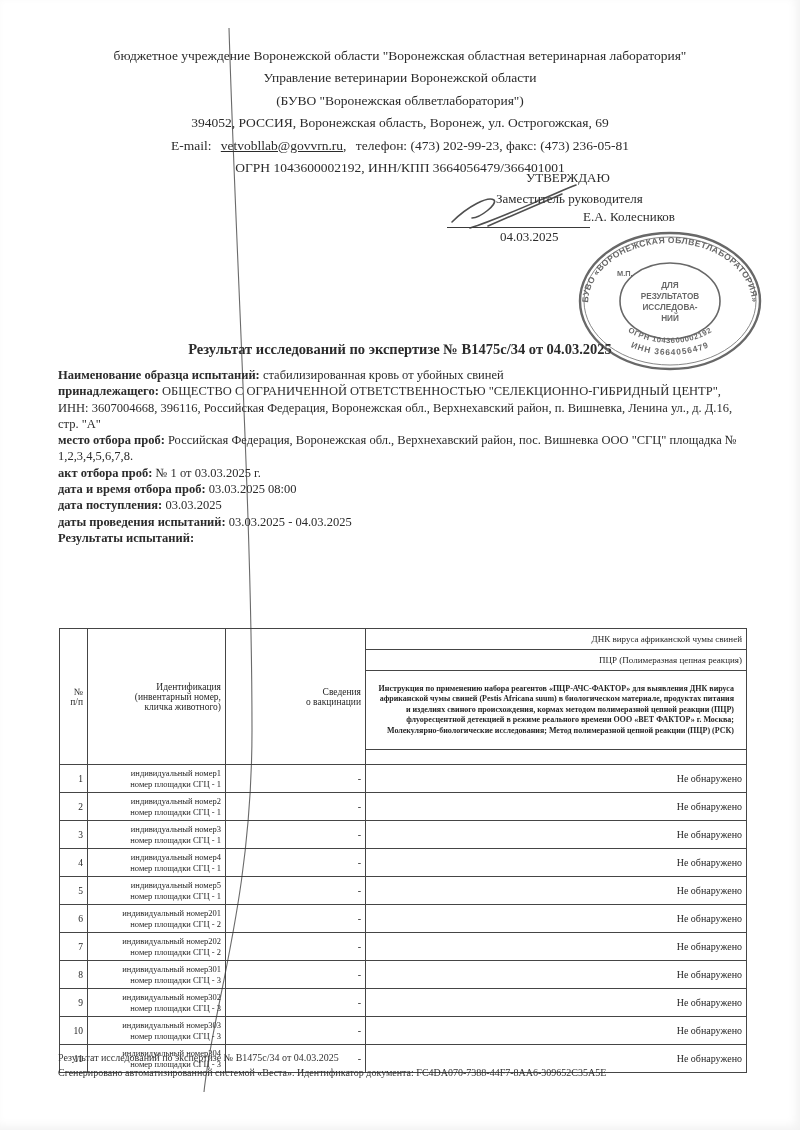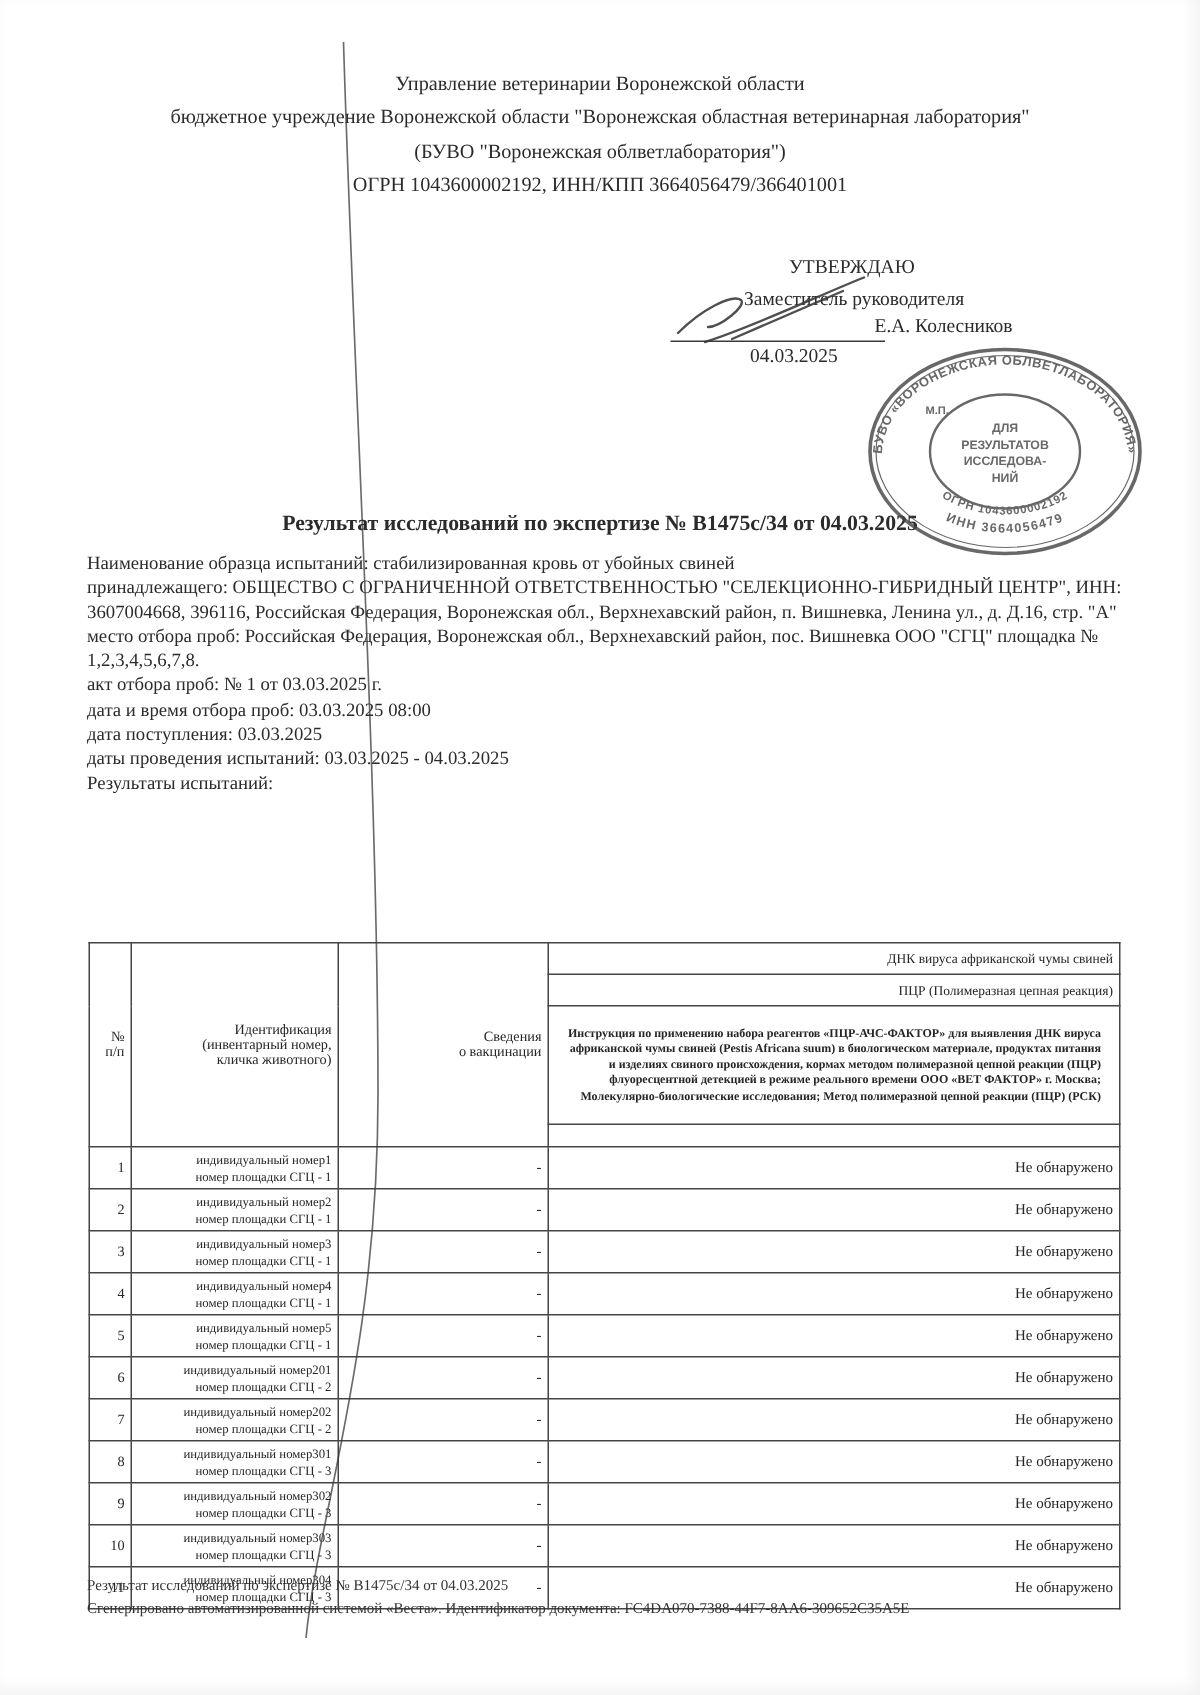--- a/index.html
+++ b/index.html
@@ -22,21 +22,21 @@
   .sig-date{position:absolute;top:229px;left:500px;font-size:13px;}
   .sig-svg{position:absolute;top:178px;left:430px;}
   
   .stamp{position:absolute;top:228px;left:575px;z-index:5;opacity:.82;}
   .stamp text, .stamp textPath{font-family:"Liberation Sans","DejaVu Sans",sans-serif;fill:#474747;font-weight:bold;}
   
   .doc-title{position:absolute;top:341px;left:0;width:800px;text-align:center;
     font-size:14.5px;font-weight:bold;}
   
   .details{position:absolute;top:367px;left:58px;width:692px;font-size:12.5px;line-height:16.3px;}
-  .detail-line b{font-weight:normal;}
+  .detail-line b{font-weight:bold;}
   
   .results-table{position:absolute;top:628px;left:59px;}
   table{border-collapse:collapse;width:687px;table-layout:fixed;color:#262626;}
   th,td{border:1px solid #454545;padding:1px 4px;text-align:right;vertical-align:middle;
     font-family:"Liberation Serif","DejaVu Serif",serif;overflow:hidden;}
   thead th{font-weight:normal;}
   .pre{white-space:pre-line;}
   .h-num{font-size:9.5px;}
   .h-id{font-size:9.5px;}
   .h-vac{font-size:9.5px;}
@@ -53,23 +53,29 @@
   .doc-footer{position:absolute;top:1050px;left:58px;font-size:10px;line-height:15px;color:#333;}
   
   .artifact{position:absolute;top:0;left:0;pointer-events:none;z-index:6;}
 </style>
 </head>
 <body>
 
 <div class="page">
 
   <div class="org-header">
+    <div>бюджетное учреждение Воронежской области "Воронежская областная ветеринарная лаборатория"</div>
     <div>Управление ветеринарии Воронежской области</div>
-    <div>бюджетное учреждение Воронежской области "Воронежская областная ветеринарная лаборатория"</div>
     <div>(БУВО "Воронежская облветлаборатория")</div>
+    <div>394052, РОССИЯ, Воронежская область, Воронеж, ул. Острогожская, 69</div>
+    <div>
+      <span>E-mail:</span>
+      <span class="sp"></span><span class="u">vetvobllab@govvrn.ru,</span>
+      <span class="sp"></span><span>телефон: (473) 202-99-23, факс: (473) 236-05-81</span>
+    </div>
     <div>ОГРН 1043600002192, ИНН/КПП 3664056479/366401001</div>
   </div>
 
   <div class="approval">
     <div class="a1">УТВЕРЖДАЮ</div>
     <div>Заместитель руководителя</div>
   </div>
 
   <svg class="sig-svg" width="210" height="58">
     <g fill="none" stroke="#3c3c3c" stroke-width="1.6" stroke-linecap="round" opacity="0.9">

